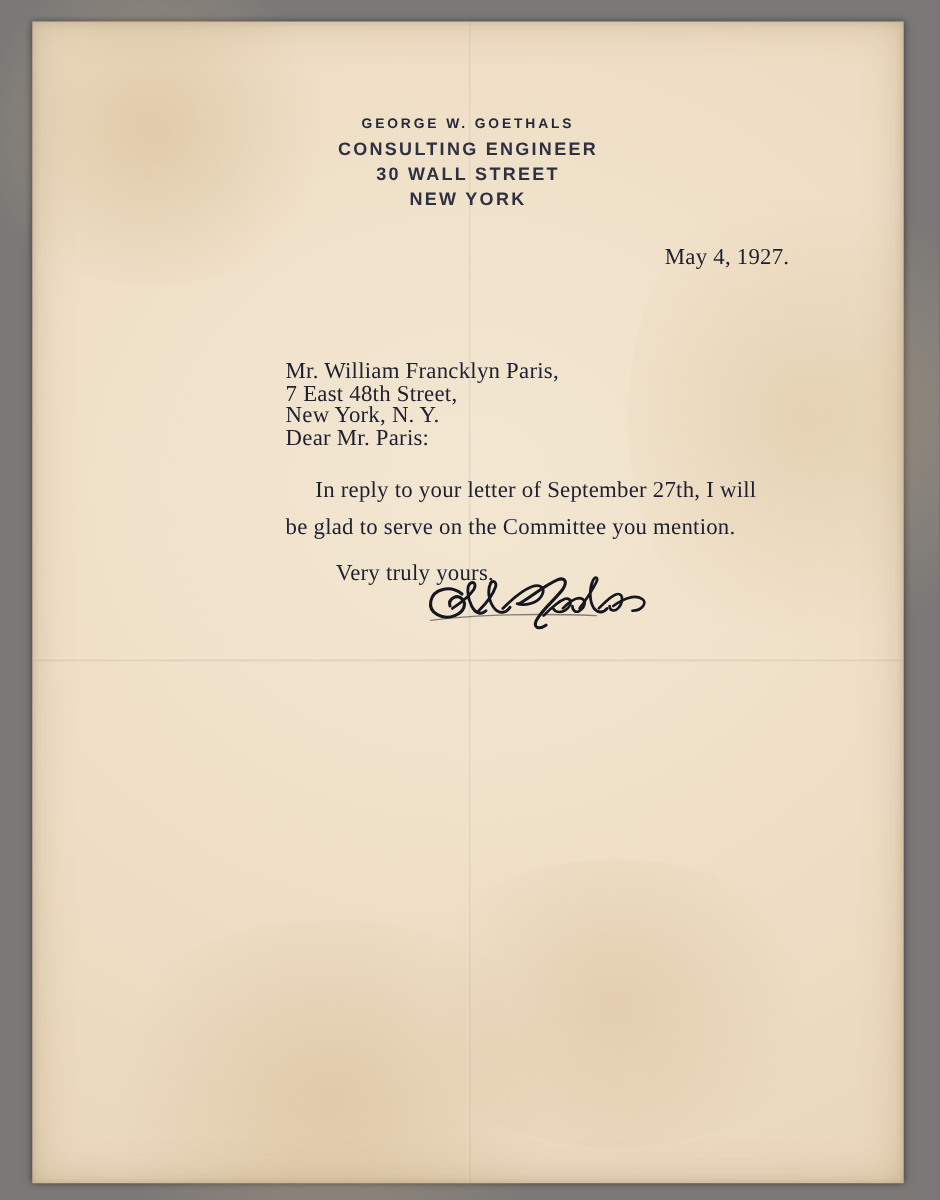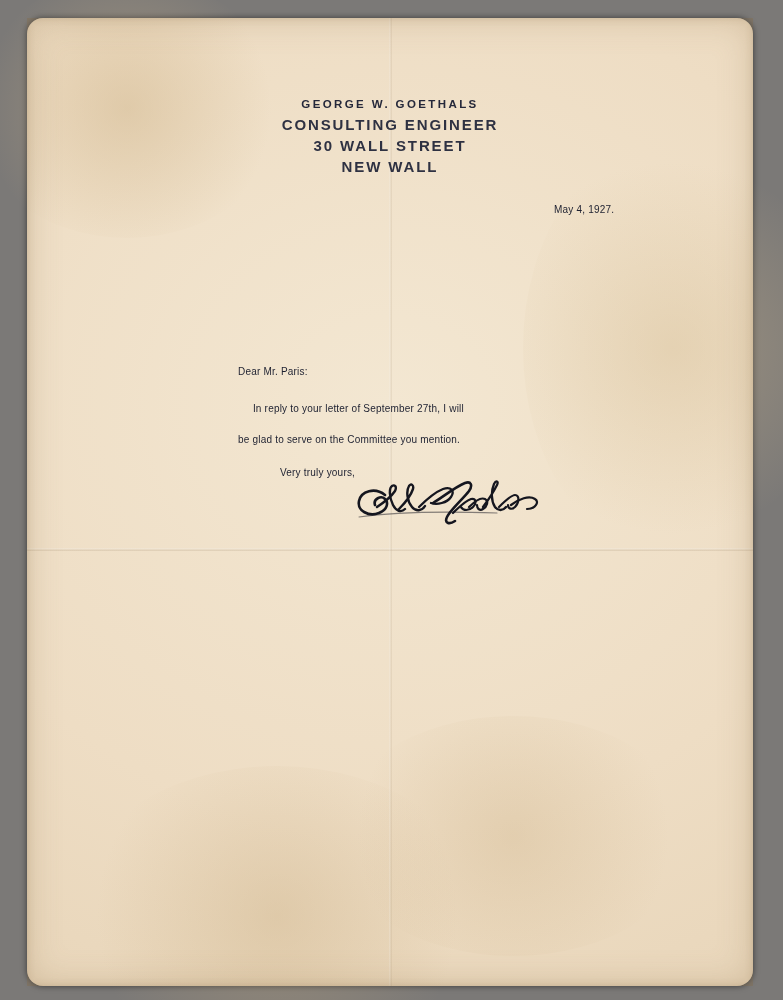--- a/index.html
+++ b/index.html
@@ -24,21 +24,20 @@
 
   #paper {
     position: absolute;
     left: 27px;
     top: 18px;
     width: 726px;
     height: 968px;
     background:
       radial-gradient(ellipse 120% 80% at 50% 40%, #f3e7d2 0%, #eeddc4 55%, #e6d3b6 100%);
     box-shadow: 0 0 6px rgba(0,0,0,0.55);
-    border-radius: 16px;
   }
 
   
   #paper .stain-a, #paper .stain-b, #paper .stain-c, #paper .stain-d {
     position: absolute;
     border-radius: 50%;
     pointer-events: none;
   }
   #paper .stain-a {
     left: -60px; top: -40px; width: 320px; height: 260px;
@@ -101,44 +100,44 @@
   #letterhead .lh-line {
     font-size: 15px;
     letter-spacing: 1.9px;
     font-weight: 600;
     color: #2e3142;
     margin-bottom: 4px;
   }
 
   
   .tw {
-    font-family: Liberation Sans, sans-serif;
+    font-family: Liberation Serif, serif;
     color: #1d2030;
-    font-size: 10px;
+    font-size: 19px;
     letter-spacing: 0.2px;
     white-space: pre;
   }
 
   #date-line {
     position: absolute;
     left: 527px;
     top: 186px;
   }
 
   #inside-address {
     position: absolute;
     left: 211px;
     top: 283px;
     line-height: 18.5px;
   }
 
   #salutation {
     position: absolute;
     left: 211px;
-    top: 348px;
+    top: 337px;
   }
 
   #body-para {
     position: absolute;
     left: 211px;
     top: 375px;
     line-height: 31px;
   }
 
   #closing {
@@ -169,25 +168,30 @@
     <div class="stain-c"></div>
     <div class="stain-d"></div>
 
     <div class="fold-h" style="top: 530px;"></div>
     <div class="fold-v" style="left: 362px;"></div>
 
     <div id="letterhead">
       <div class="lh-name">GEORGE W. GOETHALS</div>
       <div class="lh-line">CONSULTING ENGINEER</div>
       <div class="lh-line">30 WALL STREET</div>
-      <div class="lh-line">NEW WALL</div>
+      <div class="lh-line">NEW YORK</div>
     </div>
 
     <div id="date-line" class="tw">May 4, 1927.</div>
 
+    <div id="inside-address">
+      <div class="tw">Mr. William Francklyn Paris,</div>
+      <div class="tw">7 East 48th Street,</div>
+      <div class="tw">New York, N. Y.</div>
+    </div>
 
     <div id="salutation" class="tw">Dear Mr. Paris:</div>
 
     <div id="body-para" class="tw">     In reply to your letter of September 27th, I will
 be glad to serve on the Committee you mention.</div>
 
     <div id="closing" class="tw">Very truly yours,</div>
 
     <div id="signature">
       <svg width="200" height="60" viewBox="0 0 200 60" aria-hidden="true">

